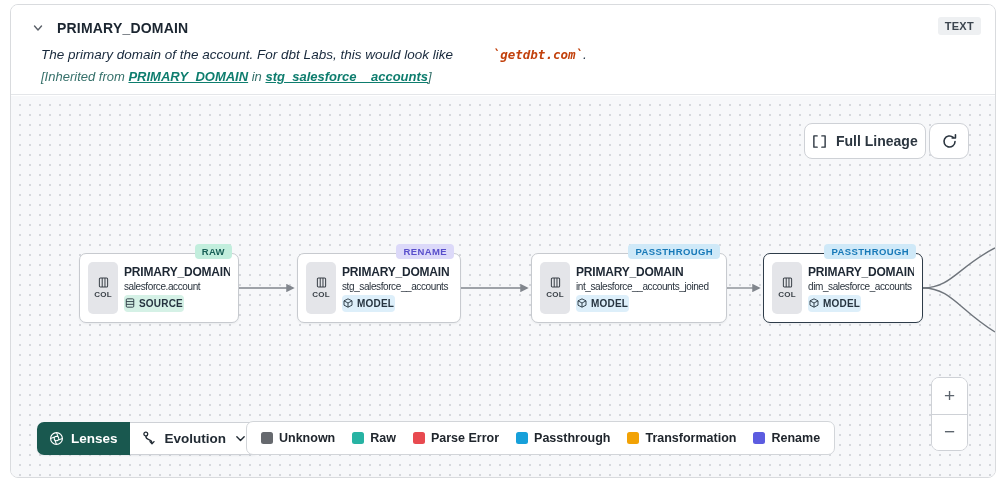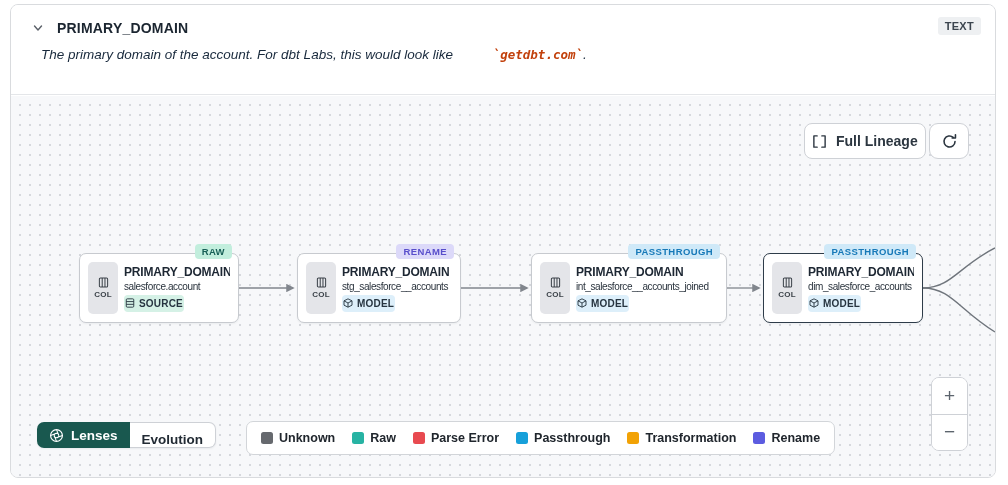--- a/index.html
+++ b/index.html
@@ -50,23 +50,23 @@
   .evo-badge.rename{ background:#dcd9f9; color:#584ecb; }
   .evo-badge.passthrough{ background:#cfe9f8; color:#1779b8; }
   
   .btn{ background:#fff; border:1px solid #ced1d6; border-radius:8px; display:flex; align-items:center; justify-content:center; cursor:pointer; color:#2c3640; }
   .full-lineage{ position:absolute; left:793px; top:27px; height:36px; padding:0 7px; gap:9px; font-size:14px; font-weight:600; }
   .refresh{ position:absolute; left:918px; top:27px; width:40px; height:36px; border-radius:9px; }
   .zoomctl{ position:absolute; left:920px; top:281px; width:37px; height:74px; background:#fff; border:1px solid #ced1d6; border-radius:8px; display:flex; flex-direction:column; overflow:hidden; }
   .zoomctl .zbtn{ flex:1; display:flex; align-items:center; justify-content:center; font-size:19px; color:#5c646d; cursor:pointer; background:#fff; }
   .zoomctl .zbtn:first-child{ border-bottom:1px solid #ced1d6; }
   
-  .lenses-group{ position:absolute; left:26px; top:326px; height:26px; display:flex; border-radius:7px; box-shadow:0 1px 2px rgba(25,35,45,.06); }
+  .lenses-group{ position:absolute; left:26px; top:326px; height:33px; display:flex; border-radius:7px; box-shadow:0 1px 2px rgba(25,35,45,.06); }
   .lenses-btn{ display:flex; align-items:center; gap:7px; background:#19584f; color:#fff; font-size:13.5px; font-weight:700; padding:0 12px; border-radius:7px 0 0 7px; cursor:pointer; }
-  .lens-select{ display:flex; align-items:center; gap:9px; background:#fff; border:1px solid #ced1d6; border-left:none; color:#222b34; font-size:13.5px; font-weight:600; padding:0 12px; border-radius:0 7px 7px 0; cursor:pointer;flex-direction:column; }
+  .lens-select{ display:flex; align-items:center; gap:9px; background:#fff; border:1px solid #ced1d6; border-left:none; color:#222b34; font-size:13.5px; font-weight:600; padding:0 12px; border-radius:0 7px 7px 0; cursor:pointer; }
   .legend{ position:absolute; left:235px; top:325px; height:34px; background:#fff; border:1px solid #d2d5d9; border-radius:7px; display:flex; align-items:center; gap:17px; padding:14px 14px; }
   .leg-item{ display:flex; align-items:center; gap:6px; font-size:12.5px; color:#20262d; font-weight:600; }
   .leg-sq{ width:12px; height:12px; border-radius:2.5px; }
   svg{ display:block; }
 </style>
 </head>
 <body>
 
 <div class="card">
 
@@ -74,20 +74,21 @@
     <div class="hdr-row1">
       <span class="chev-btn">
         <svg width="12" height="12" viewBox="0 0 12 12">
             <polyline points="2.5,4 6,8 9.5,4" fill="none" stroke="currentColor" stroke-width="1.4" stroke-linecap="round" stroke-linejoin="round"></polyline>
           </svg>
       </span>
       <span class="hdr-title">PRIMARY_DOMAIN</span>
       <span class="type-badge">TEXT</span>
     </div>
     <div class="hdr-desc"><span>The primary domain of the account. For dbt Labs, this would look like </span><code>`getdbt.com`</code><span>.</span></div>
+    <div class="hdr-inherit"><span>[Inherited from </span><a>PRIMARY_DOMAIN</a><span> in </span><a>stg_salesforce__accounts</a><span>]</span></div>
   </div>
 
   <div class="canvas">
 
     <svg class="edges" width="984" height="382">
       <defs>
         <marker id="arrow" viewBox="0 0 10 10" refX="8" refY="5" markerWidth="6.5" markerHeight="6.5" orient="auto-start-reverse">
           <path d="M0 0 L10 5 L0 10 z" fill="#81868d"></path>
         </marker>
       </defs>

